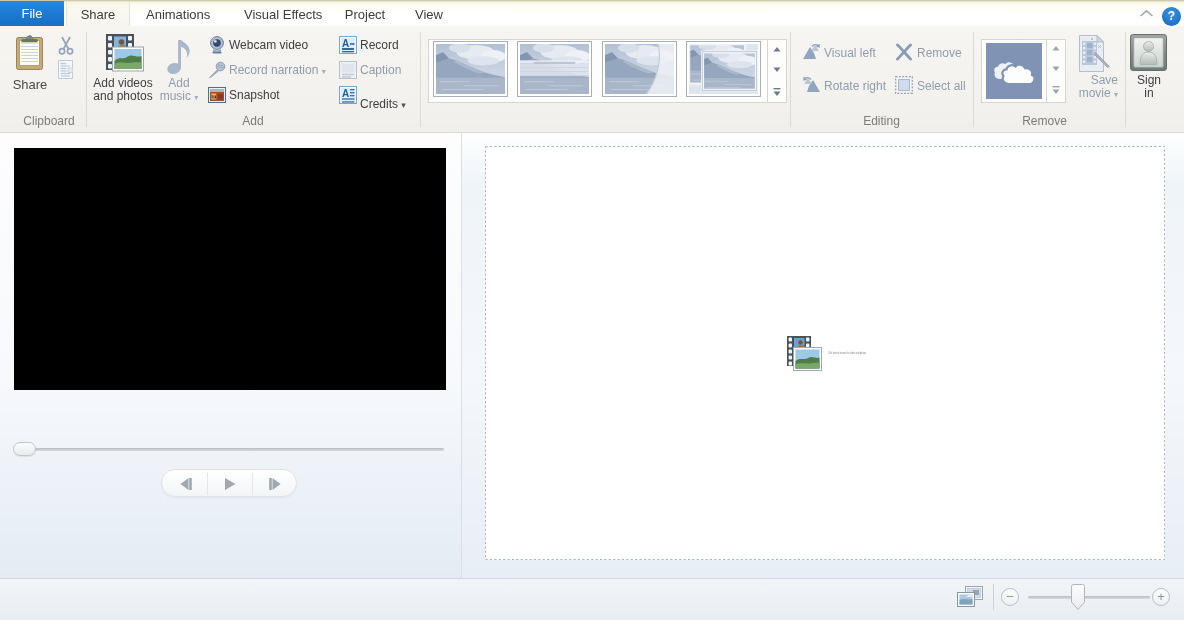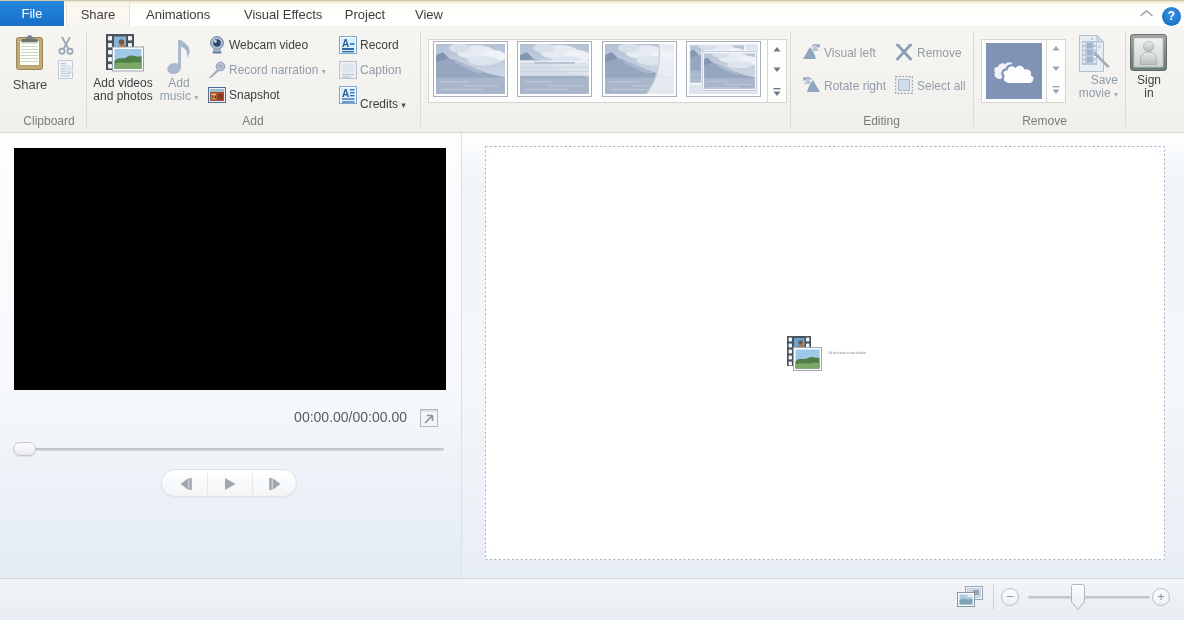--- a/index.html
+++ b/index.html
@@ -397,28 +397,20 @@
     <circle cx="20" cy="13.5" r="5.4" fill="url(#sip)" stroke="#a2aaa6" stroke-width="0.8"></circle>
     <path d="M11 33 C10.5 23.5 14 19.5 20 19.5 C26 19.5 29.5 23.5 29 33 Z" fill="url(#sip)" stroke="#a2aaa6" stroke-width="0.8"></path>
   </svg>
   <div class="abs btext" style="left:1128px;top:74px;width:42px;text-align:center;line-height:13px;">Sign<br>in</div>
 
   <div id="content"></div>
   <div class="abs" style="left:462px;top:133px;width:722px;height:445px;
     background:linear-gradient(to bottom,#fdfefe 0%, #eff4f9 12%, #f4f7fb 55%, #e8eef5 100%);"></div>
   <div id="vdivider"></div>
   <div id="preview"></div>
-  <div id="timerow">
-    <div id="timetext">00:00.00/00:00.00</div>
-    <svg id="expandicon" width="18" height="19" viewBox="0 0 18 19">
-      <rect x="0.5" y="1.5" width="17" height="17" fill="#f4f5f6" stroke="#b2b8be"></rect>
-      <rect x="1" y="2" width="16" height="2" fill="#dde0e3"></rect>
-      <path d="M5 15 L12.5 7.5 M12.5 7.5 L12.5 13 M12.5 7.5 L7 7.5" stroke="#8e959c" stroke-width="1.7" fill="none"></path>
-    </svg>
-  </div>
   <div id="seek"></div>
   <div id="seekthumb"></div>
   <div id="playpill">
     <div class="pillsep" style="left:45px;"></div>
     <div class="pillsep" style="left:90px;"></div>
     <svg style="position:absolute;left:16px;top:8px;" width="15" height="12" viewBox="0 0 15 12">
       <path d="M10.5 0 L2.5 6 L10.5 12 Z" fill="#a0a7ae"></path>
         <rect x="11.2" y="0" width="2.6" height="12" fill="#a0a7ae"></rect>
     </svg>
     <svg style="position:absolute;left:62px;top:8px;" width="12" height="12" viewBox="0 0 12 12">

